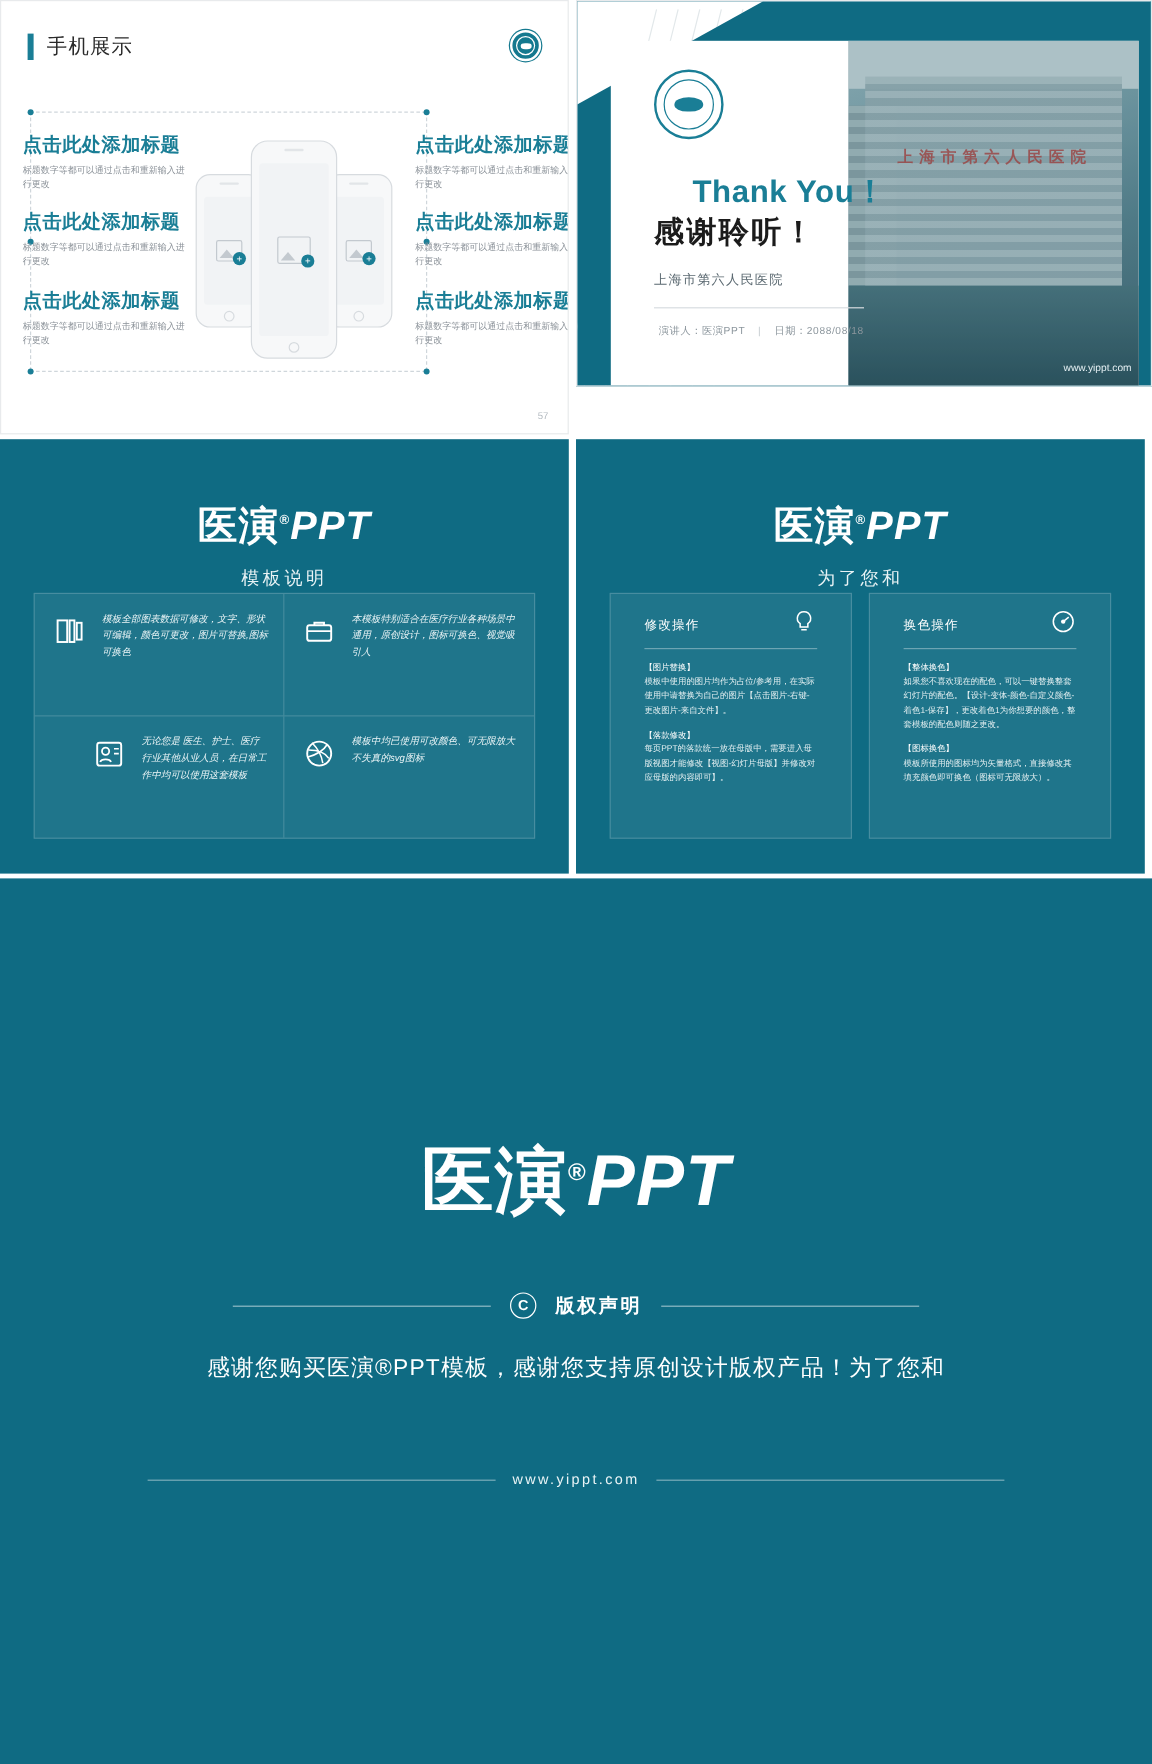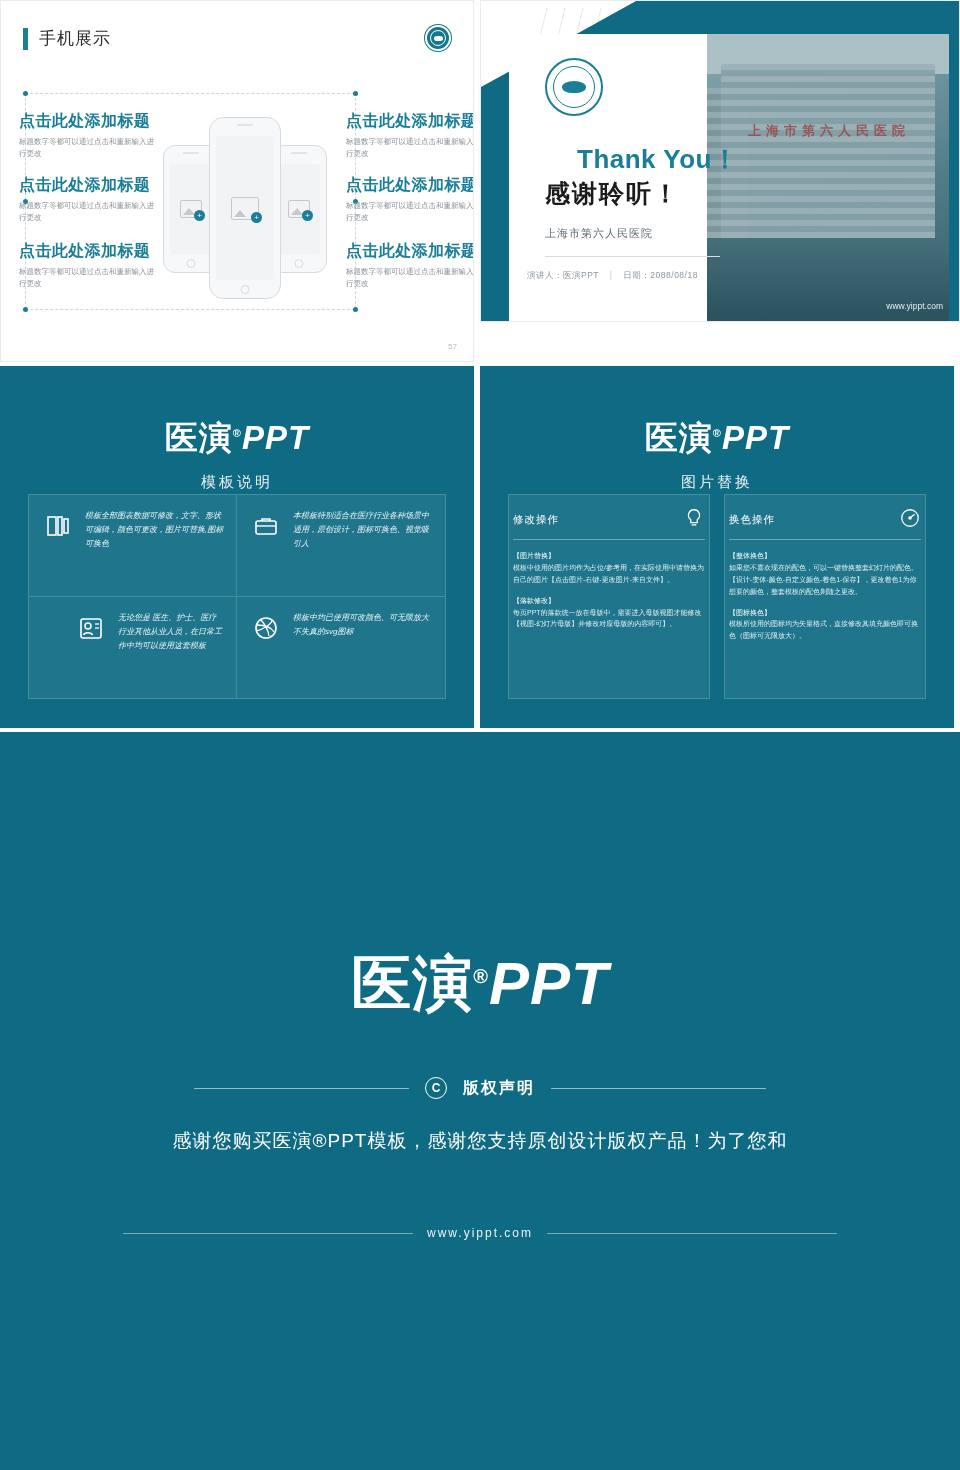--- a/index.html
+++ b/index.html
@@ -113,21 +113,21 @@
     position:absolute; left:36px; top:24px; width:58px; height:58px; border-radius:50%;
     background:#ffffff; border:2px solid #1a7e96;
     display:flex; align-items:center; justify-content:center;
   }
   .ty-logo .ring { width:42px; height:42px; border-radius:50%; border:1.5px solid #1a7e96; position:relative;}
   .ty-logo .ring:after{content:"";position:absolute;left:8px;top:14px;width:24px;height:12px;background:#1a7e96;border-radius:50% 50% 45% 45%;}
   .ty-en { position:absolute; left:36px; top:108px; font-size:26px; font-weight:bold; color:#1a7e96; letter-spacing:.5px;margin-left:32px;}
   .ty-cn { position:absolute; left:36px; top:143px; font-size:25px; font-weight:bold; color:#1b1b1b; letter-spacing:2px;}
   .ty-sub { position:absolute; left:36px; top:192px; font-size:11px; color:#5c6a72; letter-spacing:1px;}
   .ty-rule { position:absolute; left:36px; top:222px; width:175px; height:1px; background:#d8dde0;}
-  .ty-meta { position:absolute; left:18px; top:236px; font-size:8.5px; color:#8c969d; letter-spacing:.5px;}
+  .ty-meta { position:absolute; left:40px; top:236px; font-size:8.5px; color:#8c969d; letter-spacing:.5px;}
   .ty-meta .sep { margin:0 8px; color:#c3cace; }
   .ty-web { position:absolute; right:16px; bottom:10px; font-size:8.5px; color:#e4eff2; }
 
   
   .row2 { position:absolute; left:0; top:366px; width:960px; height:362px; }
   .slideInfo {
     position:absolute; top:0; width:474px; height:362px; background:#0f6b83; color:#fff;
   }
   .slideInfo.a { left:0; }
   .slideInfo.b { left:480px; }
@@ -143,21 +143,21 @@
       background:rgba(255,255,255,.07); border:1px solid rgba(255,255,255,.18); display:grid;
       grid-template-columns:1fr 1fr; grid-template-rows:1fr 1fr; }
   .card { padding:14px 12px; display:flex; gap:10px; align-items:flex-start;font-style:italic; }
   .card .ic { flex:0 0 34px; height:34px; display:flex; align-items:center; justify-content:center; }
   .card .tx { font-size:8px; line-height:1.75; color:#eaf4f6; }
   .cards .card:nth-child(1){ border-right:1px solid rgba(255,255,255,.16); border-bottom:1px solid rgba(255,255,255,.16);}
   .cards .card:nth-child(2){ border-bottom:1px solid rgba(255,255,255,.16);}
   .cards .card:nth-child(3){ border-right:1px solid rgba(255,255,255,.16);padding-left:45px;}
 
   .tutor { position:absolute; left:28px; top:128px; width:418px; height:205px; display:flex; gap:14px; }
-  .tcol { flex:1; background:rgba(255,255,255,.07); border:1px solid rgba(255,255,255,.18); padding:12px 4px; position:relative;}
+  .tcol { flex:1; background:rgba(255,255,255,.07); border:1px solid rgba(255,255,255,.18); padding:12px 28px; position:relative;}
   .tcol .hd { display:flex; align-items:center; justify-content:space-between; padding-bottom:6px; }
   .tcol .hd .t { font-size:10.5px; color:#ffffff; letter-spacing:1px; }
   .tcol .hdline { height:1px; background:rgba(255,255,255,.35); margin:0 0 10px 0; }
   .tcol .blk { font-size:7px; line-height:1.7; color:#e3eff1; margin-bottom:9px; }
   .tcol .blk .lbl { color:#ffffff; }
 
   
   .row3 { position:absolute; left:0; top:732px; width:960px; height:738px; background:#0f6b83; color:#fff; }
   .r3-brand { position:absolute; left:0; right:0; top:212px; text-align:center; }
   .r3-brand .big { font-size:60px; font-weight:bold; letter-spacing:1px; }
@@ -352,21 +352,21 @@
           <div class="tx">模板中均已使用可改颜色、可无限放大不失真的svg图标</div>
         </div>
       </div>
     </div>
 
     <div class="slideInfo b">
       <div class="brand">
         <div class="yi">
           <span>医演</span><span class="reg">®</span><span class="ppt">PPT</span>
         </div>
-        <div class="sub">图片替换</div>
+        <div class="sub">为了您和</div>
       </div>
 
       <div class="tutor">
         <div class="tcol">
           <div class="hd">
             <div class="t">修改操作</div>
             <div>
               <svg width="22" height="22" viewBox="0 0 24 24">
                   <path d="M12 3a6 6 0 0 0-3.5 10.9V17h7v-3.1A6 6 0 0 0 12 3z" fill="none" stroke="#fff" stroke-width="1.4"></path>
                   <line x1="9.5" y1="19.5" x2="14.5" y2="19.5" stroke="#fff" stroke-width="1.4"></line>

